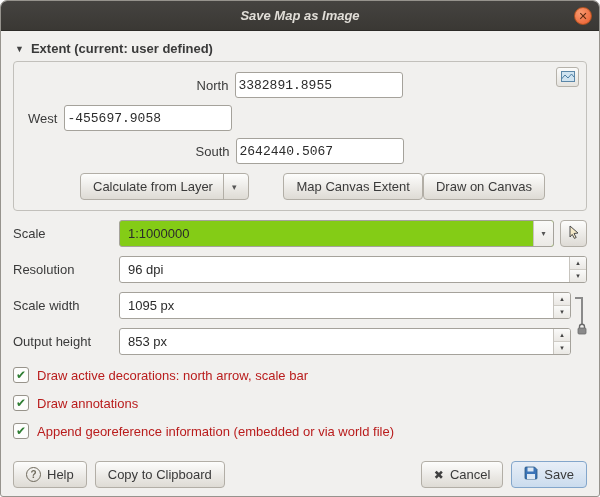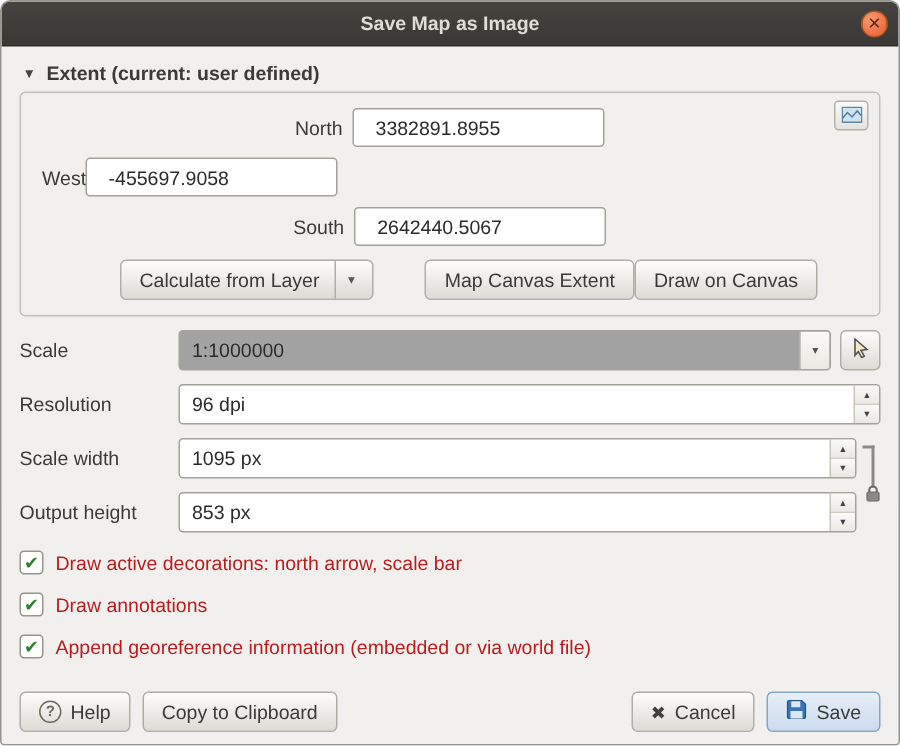--- a/index.html
+++ b/index.html
@@ -19,21 +19,21 @@
     overflow: hidden;
   }
   
   .titlebar {
     height: 30px; flex: 0 0 30px;
     background: linear-gradient(#454340, #3a3834);
     border-bottom: 1px solid #2c2a27;
     display: flex; align-items: center; justify-content: center;
     position: relative;
   }
-  .title { color: #e0ddd7; font-weight: bold; font-size: 13px; }
+  .title { color: #e0ddd7; font-weight: bold; font-size: 13px; font-style: italic; }
   .close-btn {
     position: absolute; right: 7px; top: 6px;
     width: 18px; height: 18px; border-radius: 50%;
     background: radial-gradient(circle at 35% 30%, #f89a70, #ee6b3d 75%);
     border: 1px solid #b15320;
     display: flex; align-items: center; justify-content: center;
     cursor: pointer;
   }
   .close-x { color: #5f2b11; font-size: 11px; font-weight: bold; line-height: 1; }
   
@@ -47,27 +47,27 @@
   
   .extent-frame {
     border: 1px solid #c2c0bb; border-radius: 4px;
     padding: 10px 14px 10px; position: relative;
   }
   .erow { display: flex; align-items: center; }
   .erow + .erow { margin-top: 7px; }
   .elabel { color: #3a3a3a; }
   .text-input {
     height: 26px; border: 1px solid #a5a29b; border-radius: 3px;
-    background: #fff; padding: 0 14px;
-    font-family: Liberation Sans, sans-serif;
+    background: #fff; padding: 0 2px;
+    font-family: Liberation Mono, monospace;
     font-size: 13px; color: #2b2b2b; outline: none;
   }
   .center-row { justify-content: center; gap: 7px; }
   .we-row { justify-content: space-between; }
-  .we-pair { display: flex; align-items: center; }
+  .we-pair { display: flex; align-items: center; gap: 7px; }
   .w168 { width: 168px; } .w152 { width: 152px; }
   .ebuttons { margin-top: 9px; margin-left: 36px; display: flex; align-items: center; padding-left: 16px; }
   .ml34 { margin-left: 34px; } .ml14 { }
   .btn {
     height: 27px; padding: 0 12px;
     border: 1px solid #b2aea6; border-radius: 4px;
     background: linear-gradient(#fdfdfc, #eae8e4 60%, #dedbd5);
     color: #3a3a3a; font-family: inherit; font-size: 13px;
     display: inline-flex; align-items: center; gap: 6px;
     cursor: pointer; white-space: nowrap;
@@ -84,21 +84,21 @@
     background: linear-gradient(#fbfbfa, #e5e3de);
     display: flex; align-items: center; justify-content: center;
     cursor: pointer;
   }
   
   .form-row { display: grid; grid-template-columns: 98px 1fr; align-items: center; gap: 8px; margin-top: 9px; }
   .form-label { color: #3a3a3a; }
   .field { display: flex; align-items: center; gap: 6px; position: relative; }
   .combo {
     flex: 1; height: 27px; border: 1px solid #a5a29b; border-radius: 3px;
-    background: #a3a3a3; display: flex; align-items: stretch; overflow: hidden; cursor: pointer;
+    background: #84cc16; display: flex; align-items: stretch; overflow: hidden; cursor: pointer;
   }
   .combo-text { flex: 1; padding: 0 8px; display: flex; align-items: center; color: #2b2b2b; }
   .combo-arrow {
     width: 20px; border-left: 1px solid #c7c4be;
     display: flex; align-items: center; justify-content: center;
     font-size: 8px; color: #555;
     background: linear-gradient(#fafaf9, #ebe9e5);
   }
   .tool-btn { width: 27px; height: 27px; padding: 0; justify-content: center; }
   .spin {

